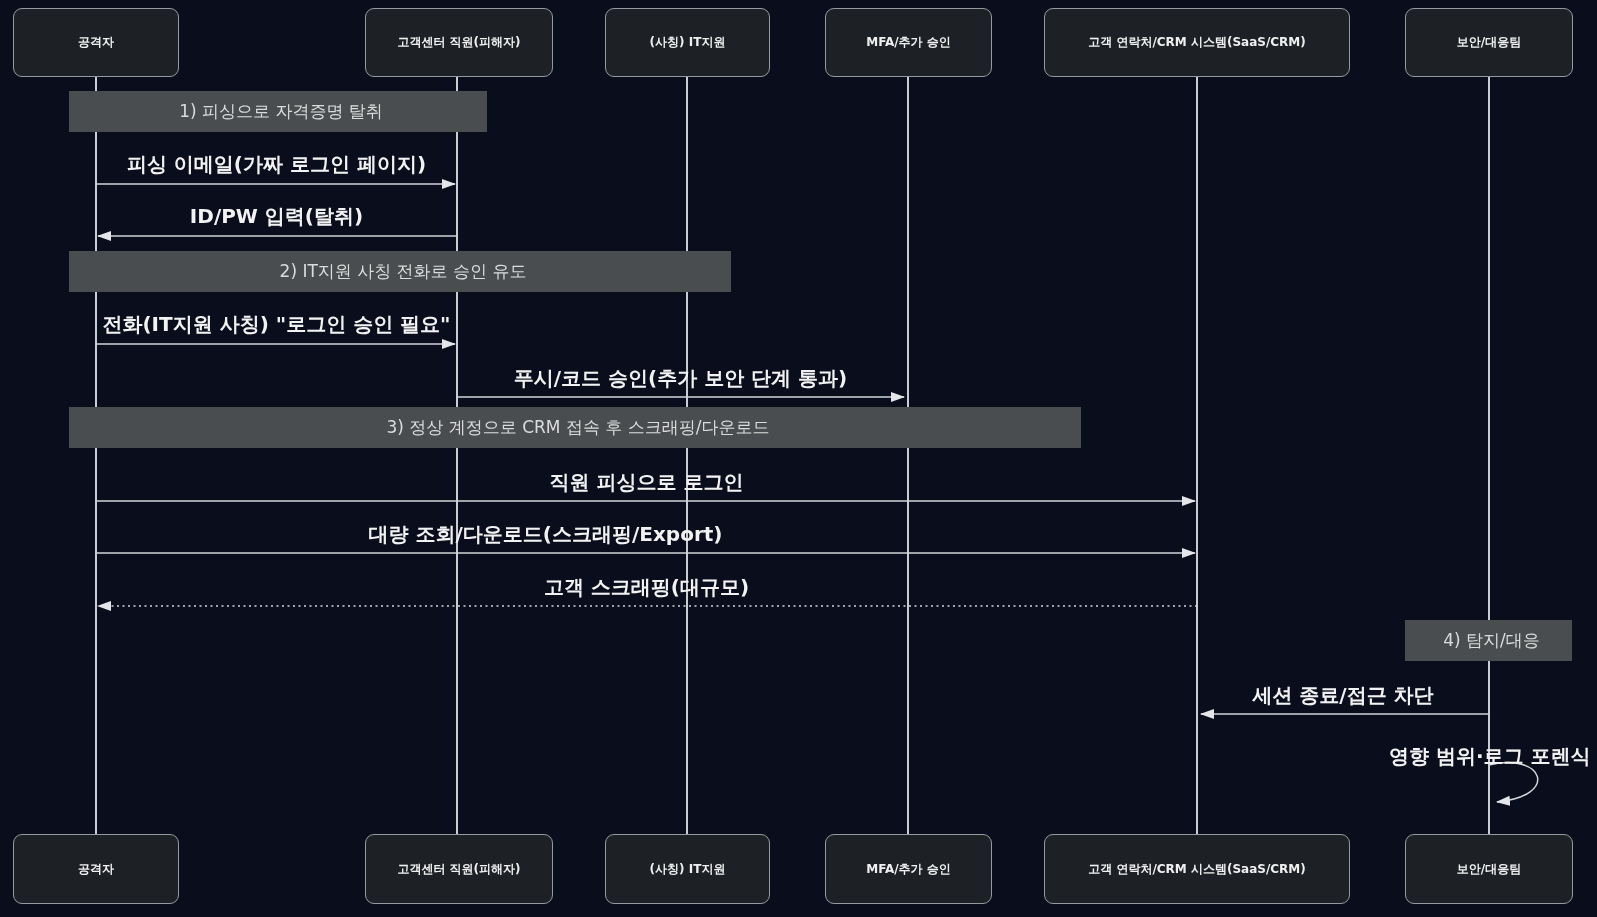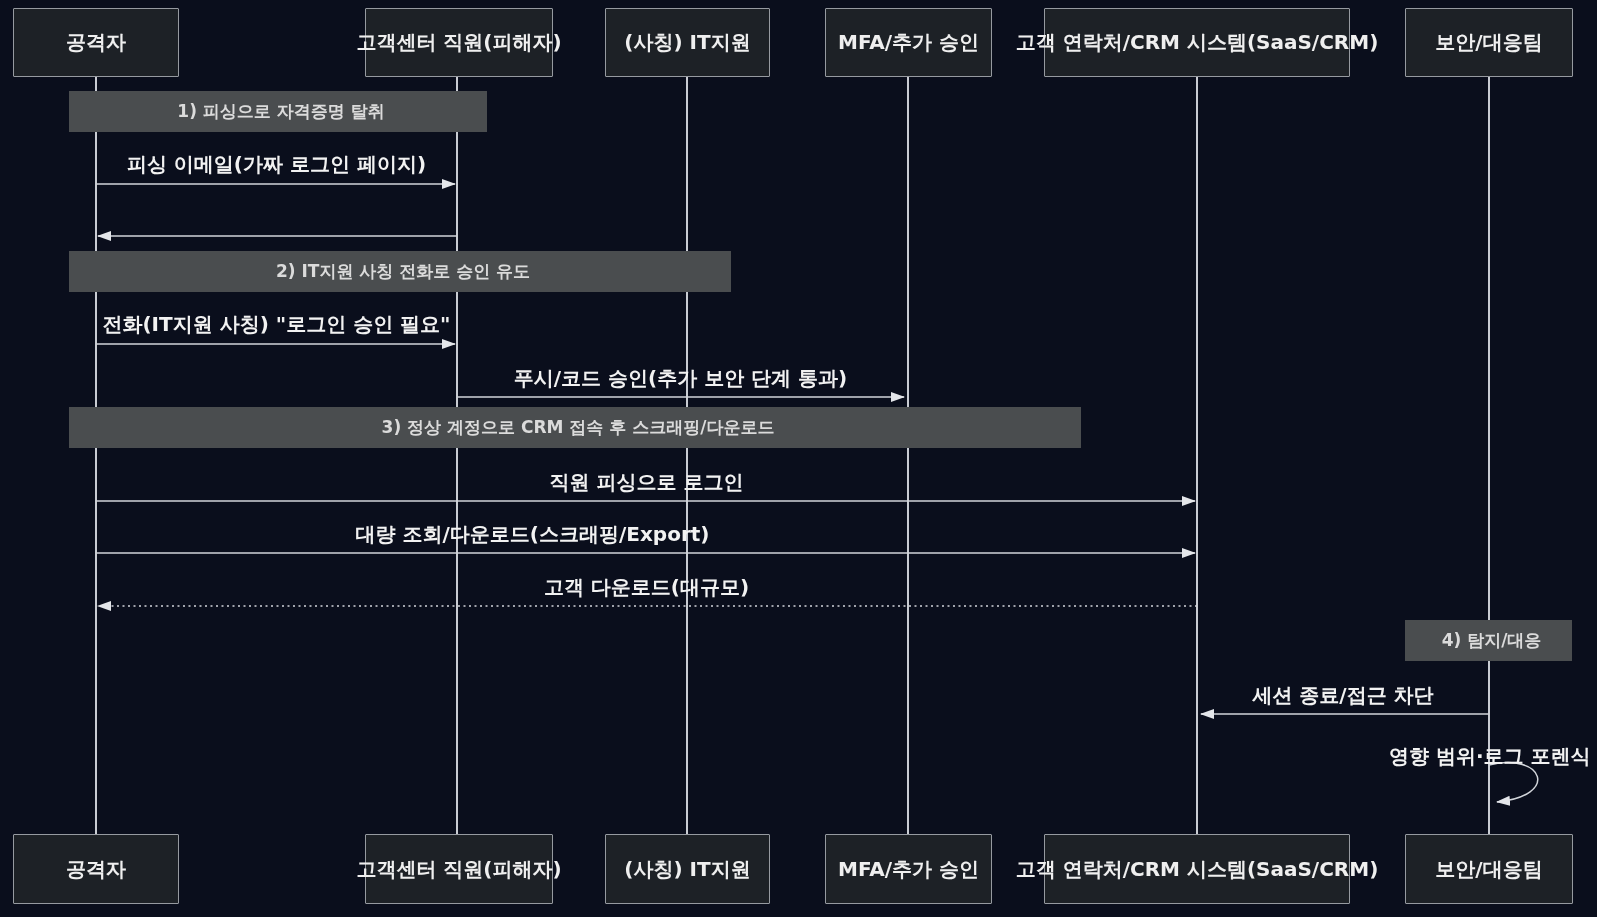--- a/index.html
+++ b/index.html
@@ -5,30 +5,30 @@
   html,body{margin:0;padding:0;background:#0a0e1c;}
   .canvas{
     position:relative;width:1597px;height:917px;background:#0a0e1c;
     font-family:"DejaVu Sans","Liberation Sans",sans-serif;overflow:hidden;
   }
   .lifeline{position:absolute;top:77px;height:757px;width:2px;background:#c9ccd3;z-index:1;}
   svg.overlay{position:absolute;left:0;top:0;z-index:2;}
   .section{
     position:absolute;height:41px;background:#4a4d4f;color:#dbdbdb;
     display:flex;align-items:center;justify-content:center;
-    font-size:17px;font-weight:700;z-index:3;box-sizing:border-box;padding-left:6px;
+    font-size:17px;font-weight:400;z-index:3;box-sizing:border-box;padding-left:6px;
   }
   .msg{
     position:absolute;color:#f2f2f2;font-size:20px;font-weight:600;
     text-align:center;line-height:25px;z-index:4;white-space:nowrap;
   }
   .actor{
     position:absolute;height:69px;background:#1d2126;border:1px solid #969aa0;
-    border-radius:1px;color:#efefef;display:flex;align-items:center;justify-content:center;
-    font-size:20px;font-weight:600;z-index:5;box-sizing:border-box;text-align:center;
+    border-radius:9px;color:#efefef;display:flex;align-items:center;justify-content:center;
+    font-size:12px;font-weight:600;z-index:5;box-sizing:border-box;text-align:center;
     white-space:nowrap;
   }
   .actor.bottom{height:70px;}
 </style>
 </head>
 <body>
 
 <div class="canvas">
 
   <div class="lifeline" style="left:95px"></div>
@@ -64,25 +64,26 @@
     <span>2) IT지원 사칭 전화로 승인 유도</span>
   </div>
   <div class="section" style="left:69px;top:407px;width:1012px">
     <span>3) 정상 계정으로 CRM 접속 후 스크래핑/다운로드</span>
   </div>
   <div class="section" style="left:1405px;top:620px;width:167px">
     <span>4) 탐지/대응</span>
   </div>
 
   <div class="msg" style="left:96px;width:361px;top:152px">피싱 이메일(가짜 로그인 페이지)</div>
+  <div class="msg" style="left:96px;width:361px;top:204px">ID/PW 입력(탈취)</div>
   <div class="msg" style="left:96px;width:361px;top:312px">전화(IT지원 사칭) "로그인 승인 필요"</div>
   <div class="msg" style="left:457px;width:447px;top:366px">푸시/코드 승인(추가 보안 단계 통과)</div>
   <div class="msg" style="left:96px;width:1101px;top:470px">직원 피싱으로 로그인</div>
-  <div class="msg" style="left:83px;width:899px;top:522px">대량 조회/다운로드(스크래핑/Export)</div>
-  <div class="msg" style="left:96px;width:1101px;top:575px">고객 다운로드(대규모)</div>
+  <div class="msg" style="left:96px;width:899px;top:522px">대량 조회/다운로드(스크래핑/Export)</div>
+  <div class="msg" style="left:96px;width:1101px;top:575px">고객 스크래핑(대규모)</div>
   <div class="msg" style="left:1197px;width:292px;top:683px">세션 종료/접근 차단</div>
   <div class="msg" style="left:1389px;width:200px;top:744px">영향 범위·로그 포렌식</div>
 
   <div class="actor" style="left:13px;top:8px;width:166px">
     <span>공격자</span>
   </div>
   <div class="actor" style="left:365px;top:8px;width:188px">
     <span>고객센터 직원(피해자)</span>
   </div>
   <div class="actor" style="left:605px;top:8px;width:165px">

